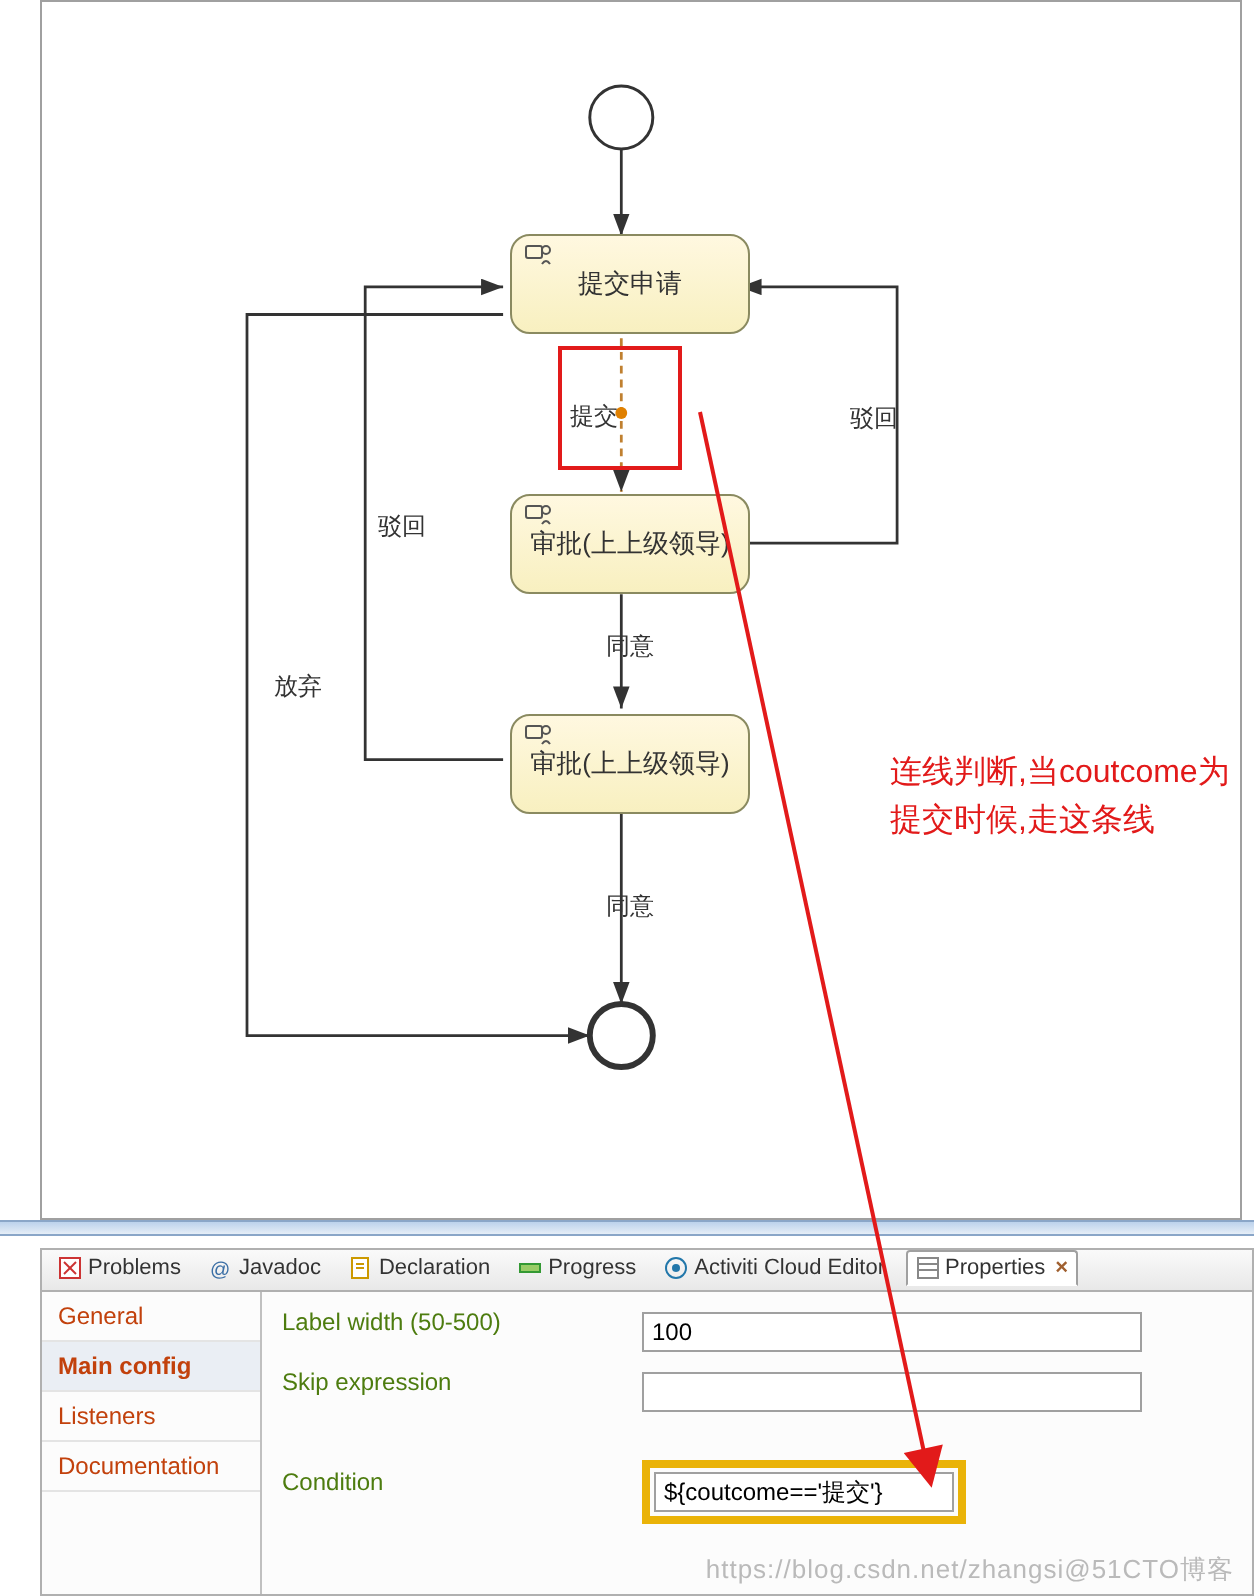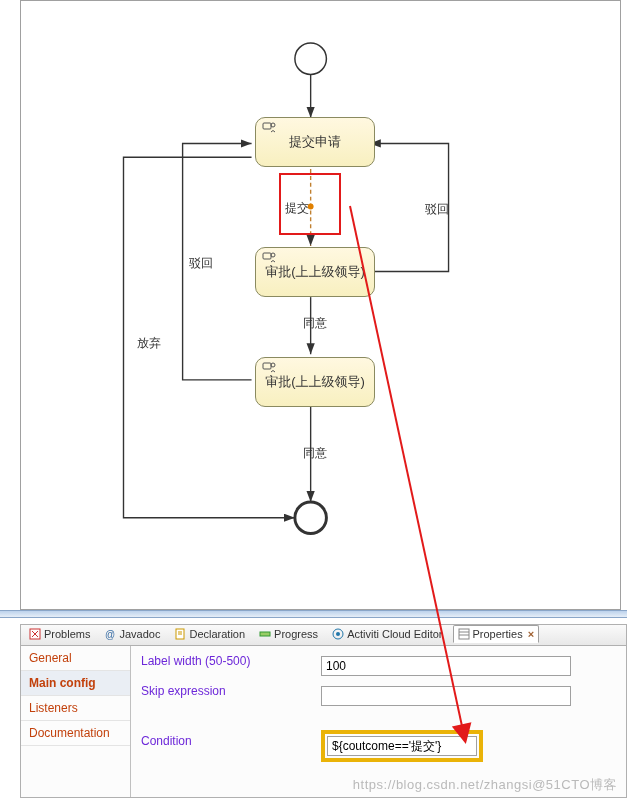--- a/index.html
+++ b/index.html
@@ -20,21 +20,21 @@
   .tab { display: flex; align-items: center; gap: 3px; padding: 0 4px; height: 18px; font-size: 11px; color: #333; }
   .tab.active { background: #fff; border: 1px solid #a0a0a0; border-bottom: 1px solid #fff; border-radius: 2px 2px 0 0; }
   .tab .ico { width: 12px; height: 12px; display:inline-block; }
   .tab .x { color: #a06030; font-weight: bold; font-size: 11px; margin-left: 2px; }
   .panel { position: absolute; left: 20px; right: 0; top: 646px; bottom: 0; display: flex; border: 1px solid #b0b0b0; border-top: none; background: #fcfcfc; }
   .panel-side { width: 110px; border-right: 1px solid #c0c0c0; display: flex; flex-direction: column; }
   .side-item { padding: 5px 8px; font-size: 12px; color: #c2410c; border-bottom: 1px solid #e4e4e4; cursor: pointer; }
   .side-item.sel { background: #eaeef4; font-weight: bold; }
   .panel-form { flex: 1; display: flex; flex-direction: column; }
   .form-row { display: flex; align-items: center; height: 30px; }
-  .form-label { width: 190px; padding-left: 10px; font-size: 12px; color: #6d28d9; }
+  .form-label { width: 190px; padding-left: 10px; font-size: 12px; color: #4d7c0f; }
   .form-field { flex: 1; margin-top: 10px; }
   .form-field input { width: 250px; height: 20px; border: 1px solid #a0a0a0; padding: 0 4px; font-size: 12px; font-family: inherit; }
   .cond-highlight { border: 4px solid #eab308; padding: 2px; display: inline-block; }
   .cond-highlight input { width: 150px; }
   .watermark { position: absolute; right: 10px; bottom: 4px; font-size: 13px; color: rgba(120,120,120,0.5); letter-spacing: 0.5px; z-index: 60; }
 </style>
 </head>
 <body>
 
 <div class="sidebar-frag">
@@ -104,20 +104,21 @@
 
     <span class="edge-label" style="left:260px; top:195px;">提交</span>
     <span class="edge-label" style="left:400px; top:196px;">驳回</span>
     <span class="edge-label" style="left:164px; top:250px;">驳回</span>
     <span class="edge-label" style="left:278px; top:310px;">同意</span>
     <span class="edge-label" style="left:278px; top:440px;">同意</span>
     <span class="edge-label" style="left:112px; top:330px;">放弃</span>
 
     <div class="highlight-box" style="left:254px; top:168px; width:62px; height:62px;"></div>
 
+    <div class="annotation" style="left:420px; top:370px; width:170px;">连线判断,当coutcome为提交时候,走这条线</div>
   </div>
 </div>
 
 <svg class="arrow-red" viewBox="0 0 627 798">
   <defs>
     <marker id="rarr" markerWidth="14" markerHeight="14" refX="2" refY="5" orient="auto">
       <path d="M10,0 L0,5 L10,10 Z" fill="#e21a1a"></path>
     </marker>
   </defs>
   <line x1="465" y1="740" x2="350" y2="206" stroke="#e21a1a" stroke-width="2" marker-start="url(#rarr)"></line>

